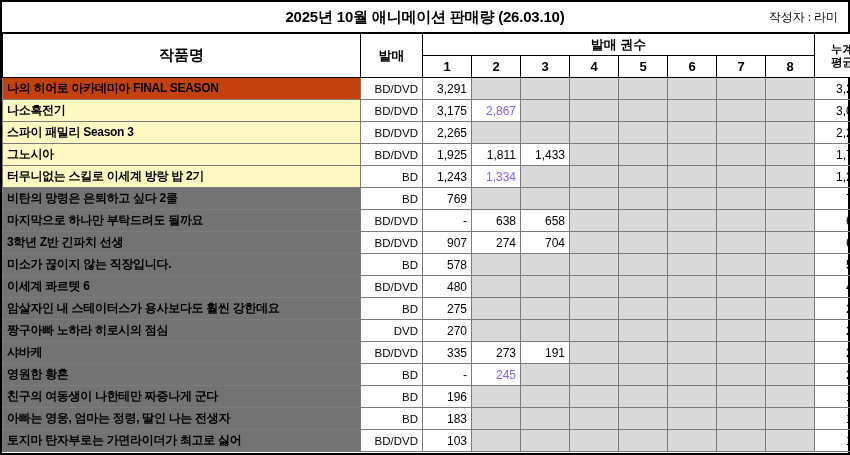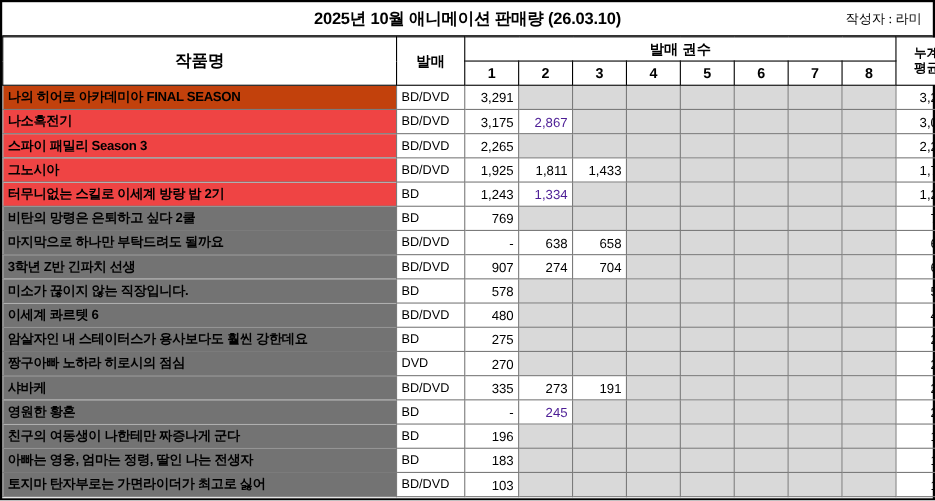--- a/index.html
+++ b/index.html
@@ -80,36 +80,36 @@
     font-size: 11.5px;
     line-height: 13px;
   }
   td.name {
     text-align: left;
     font-weight: bold;
     font-size: 12px;
     letter-spacing: -0.3px;
   }
   td.rel {
-    text-align: left;
+    text-align: right;
     font-size: 11.5px;
     margin-left: 36px;
   }
   td.num {
     text-align: right;
     font-size: 12px;
   }
   td.avg {
     text-align: right;
     font-size: 12px;
   }
-  .red { color: #4c1d95; margin-top: 15px; }
+  .red { color: #8b5cf6; margin-top: 15px; }
   .gray-cell { background: #d9d9d9; }
   .row-yellow td.name { background: #c2410c; }
-  .row-green td.name { background: #ef4444; }
+  .row-green td.name { background: #fef9c3; }
   .row-cyan td.name { background: #737373; }
   col.c-name { width: 358px; }
   col.c-rel { width: 62px; }
   col.c-v { width: 49px; }
   col.c-avg { width: 56px; }
 </style>
 </head>
 <body>
 
 <div class="sheet">

